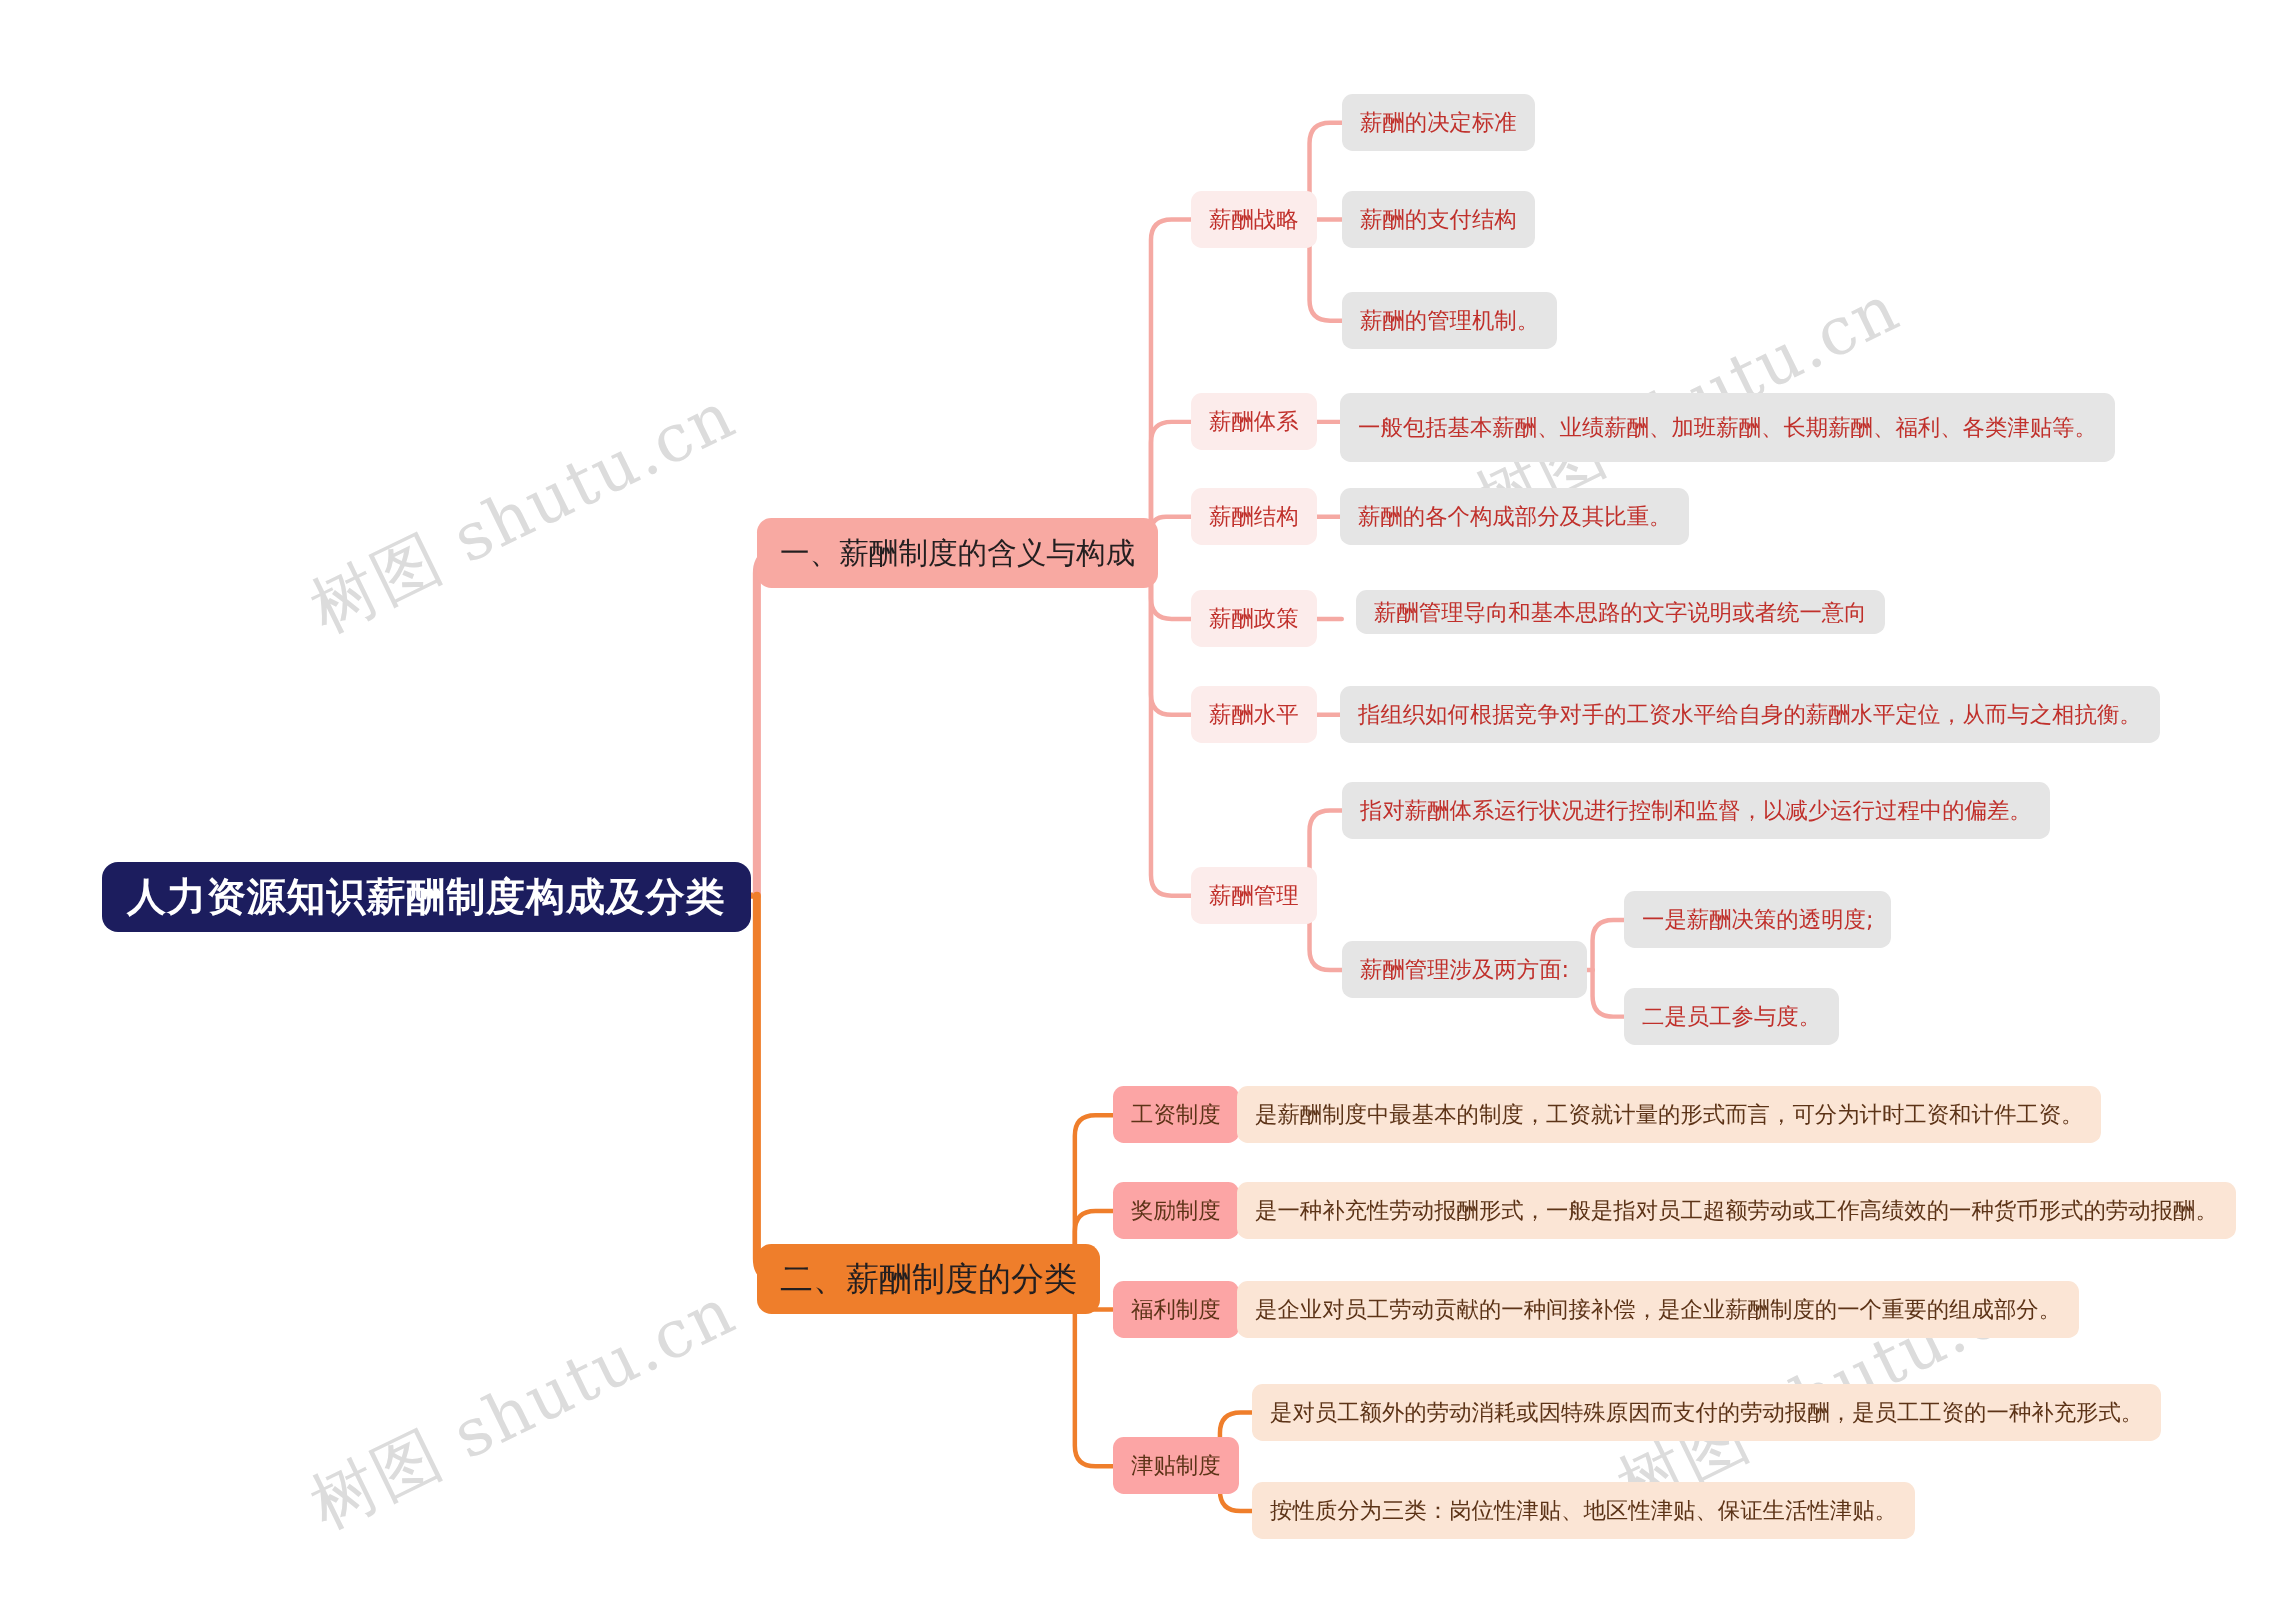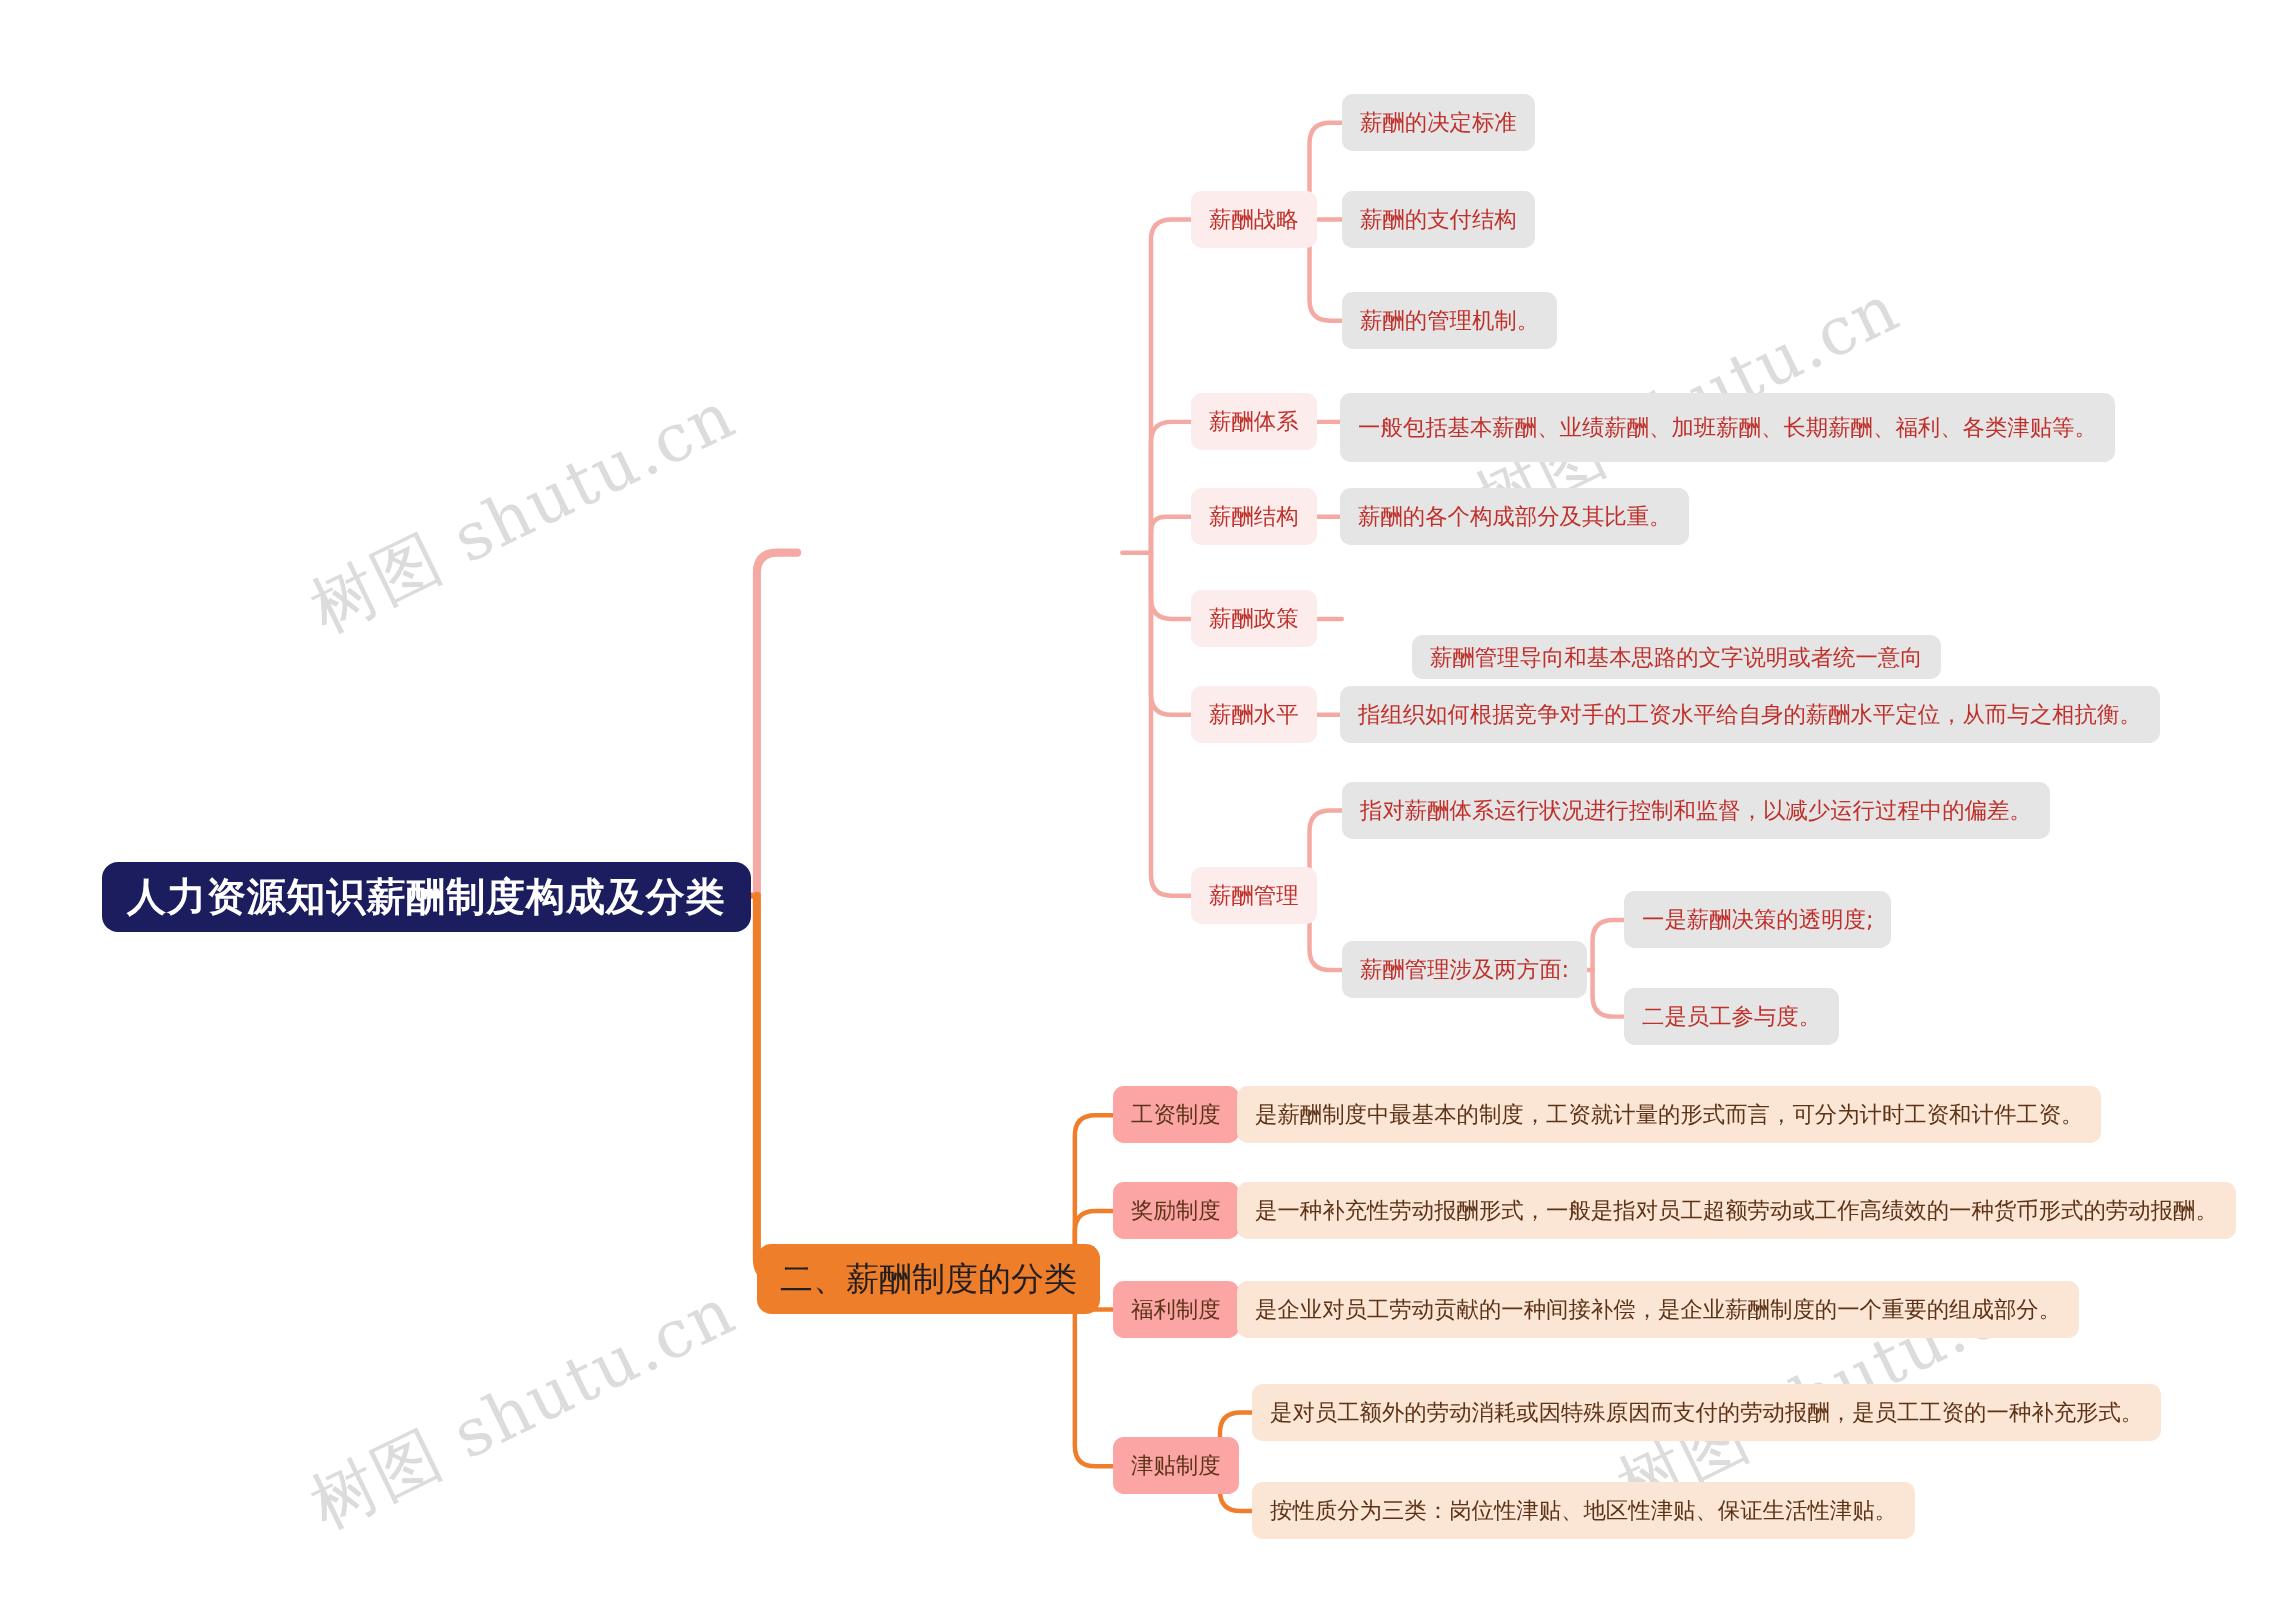--- a/index.html
+++ b/index.html
@@ -174,20 +174,23 @@
       <path d="M 1341,1637 L 1362,1637" stroke="#ef7e2b" stroke-width="5"></path>
       <path d="M 1362,1637 L 1362,1600 Q 1362,1577 1385,1577 L 1400,1577" stroke="#ef7e2b" stroke-width="5"></path>
       <path d="M 1362,1637 L 1362,1664 Q 1362,1687 1385,1687 L 1400,1687" stroke="#ef7e2b" stroke-width="5"></path>
     </g>
   </svg>
 
   <div class="node node-root" style="left:102px; top:862px; height:70px;">
     <span>人力资源知识薪酬制度构成及分类</span>
   </div>
 
+  <div class="node node-l1-pink" style="left:757px; top:518px; height:70px;">
+    <span>一、薪酬制度的含义与构成</span>
+  </div>
 
   <div class="node node-l2-pink" style="left:1191px; top:191px; height:57px;">
     <span>薪酬战略</span>
   </div>
   <div class="node node-l2-pink" style="left:1191px; top:393px; height:57px;">
     <span>薪酬体系</span>
   </div>
   <div class="node node-l2-pink" style="left:1191px; top:488px; height:57px;">
     <span>薪酬结构</span>
   </div>
@@ -210,21 +213,21 @@
   <div class="node node-l3-pink" style="left:1342px; top:292px; height:57px;">
     <span>薪酬的管理机制。</span>
   </div>
 
   <div class="node node-l3-pink" style="left:1340px; top:393px; height:69px;">
     <span>一般包括基本薪酬、业绩薪酬、加班薪酬、长期薪酬、福利、各类津贴等。</span>
   </div>
   <div class="node node-l3-pink" style="left:1340px; top:488px; height:57px;">
     <span>薪酬的各个构成部分及其比重。</span>
   </div>
-  <div class="node node-l3-pink" style="left:1412px; top:590px; height:44px;margin-top:45px;">
+  <div class="node node-l3-pink" style="left:1356px; top:590px; height:44px;">
     <span>薪酬管理导向和基本思路的文字说明或者统一意向</span>
   </div>
   <div class="node node-l3-pink" style="left:1340px; top:686px; height:57px;">
     <span>指组织如何根据竞争对手的工资水平给自身的薪酬水平定位，从而与之相抗衡。</span>
   </div>
 
   <div class="node node-l3-pink" style="left:1342px; top:782px; height:57px;">
     <span>指对薪酬体系运行状况进行控制和监督，以减少运行过程中的偏差。</span>
   </div>
   <div class="node node-l3-pink" style="left:1342px; top:941px; height:57px;">

